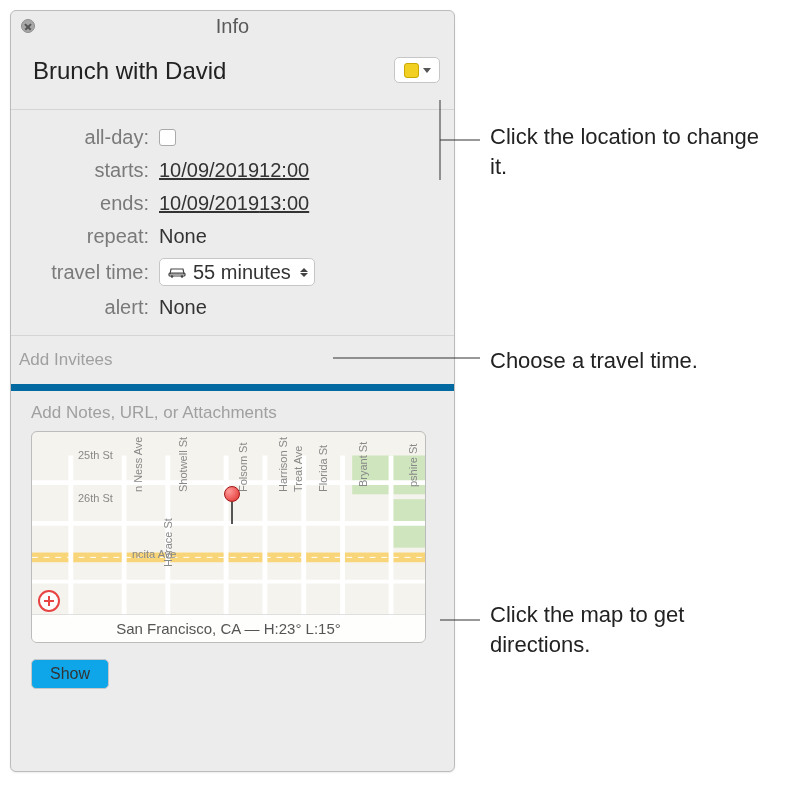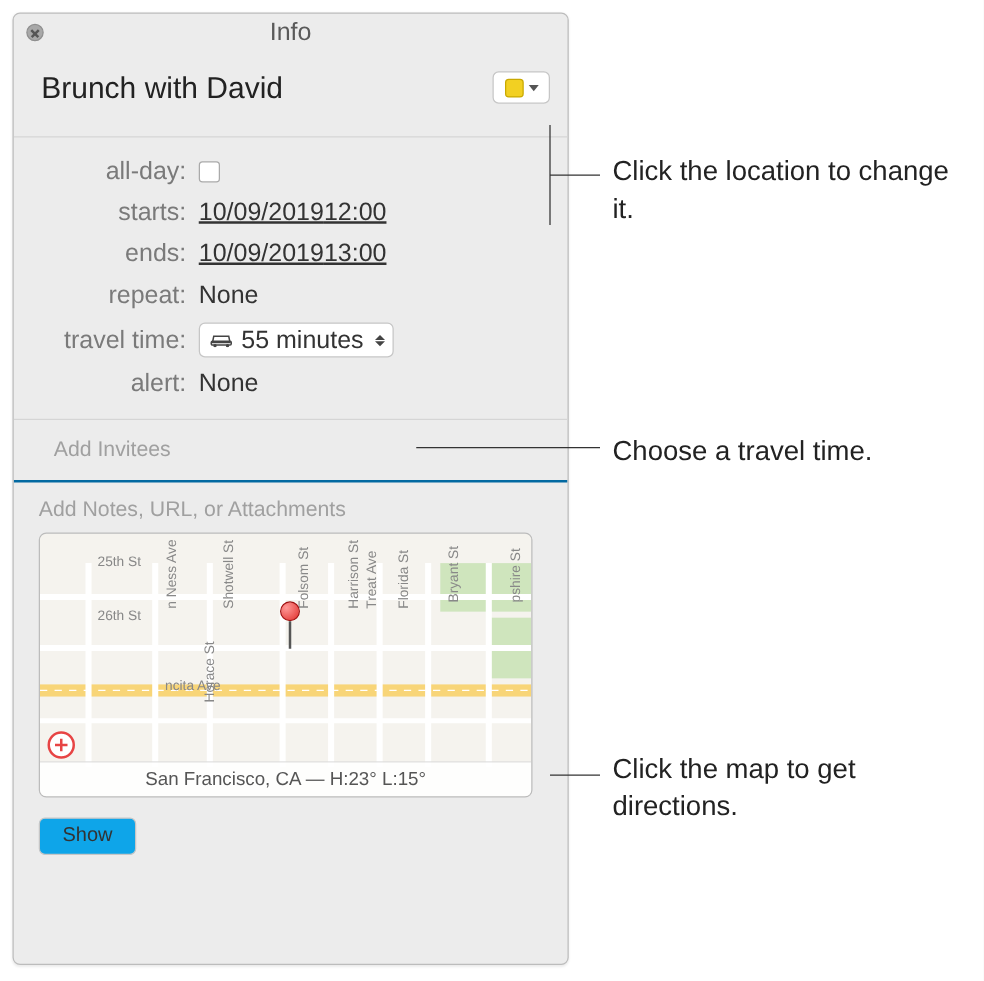--- a/index.html
+++ b/index.html
@@ -151,22 +151,22 @@
     border-bottom:4px solid #444;
   }
   .tri-down {
     width:0;height:0;
     border-left:4px solid transparent;
     border-right:4px solid transparent;
     border-top:4px solid #444;
   }
 
   .section {
-    padding: 14px 32px;
-    border-bottom: 2px solid #0369a1;
+    padding: 14px 8px;
+    border-bottom: 7px solid #0369a1;
     font-size: 17px;
     color: #a0a0a0;
   }
   .map-section {
     padding: 12px 28px 0 20px;
   }
   .mapbox {
     position:relative;
     width: 100%;
     height: 212px;

